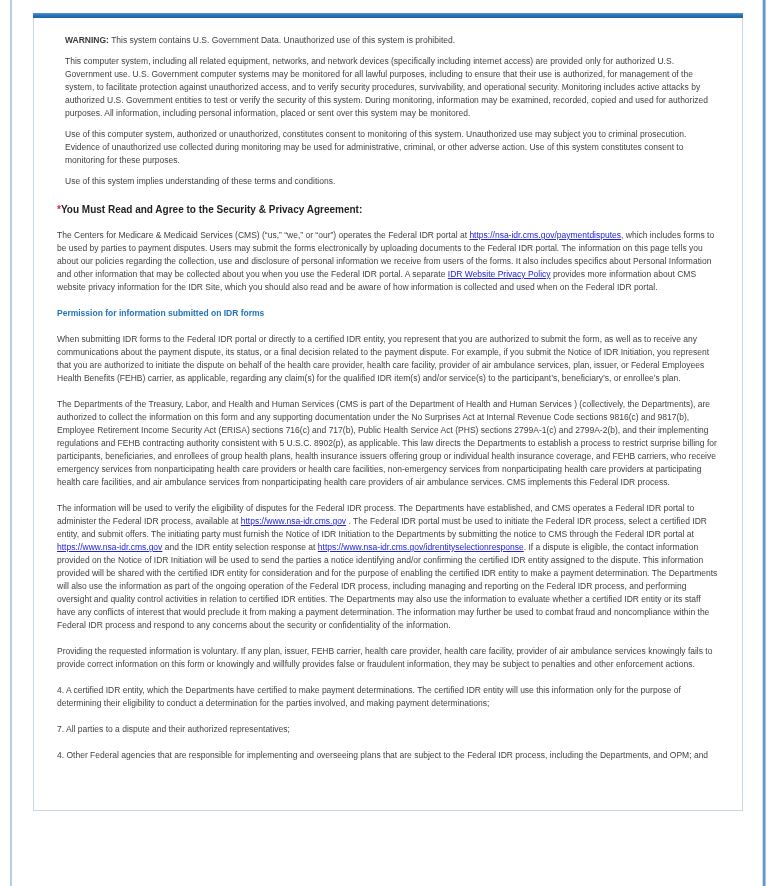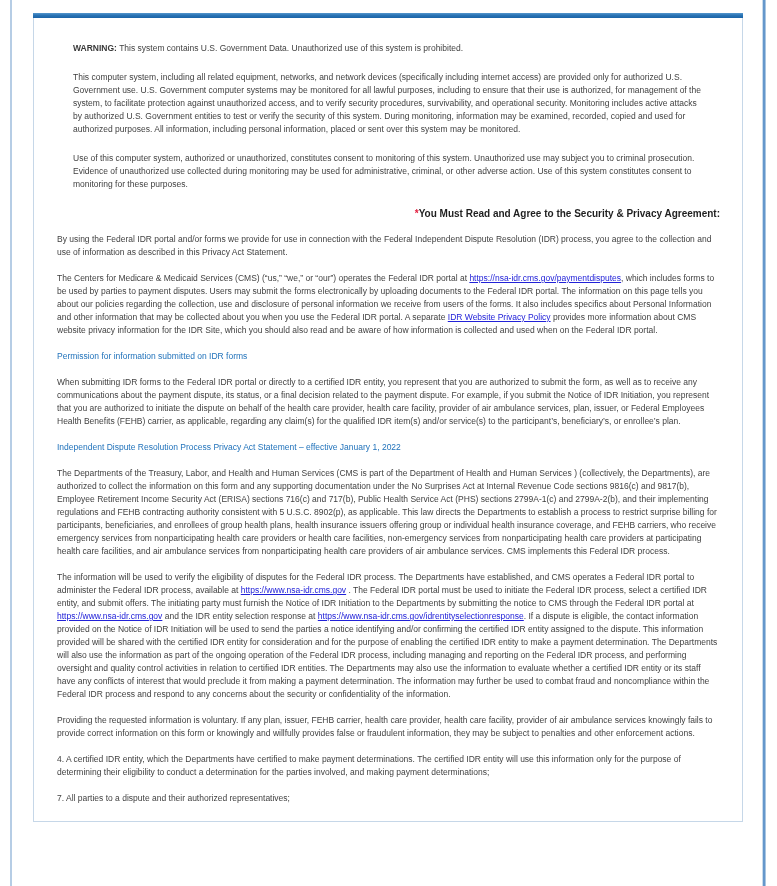--- a/index.html
+++ b/index.html
@@ -31,30 +31,29 @@
   .topbar {
     position: absolute; top: -1px; left: -1px; right: -1px; height: 5px;
     background: linear-gradient(to bottom, #5697cd 0%, #2a74b5 45%, #1b63a6 100%);
   }
   .body-text {
     font-size: 8.5px;
     line-height: 13px;
     color: #3f3f3f;
   }
   .blk { margin: 13px 0 0 0; }
-  .blk.compact { margin: 16px; }
+  .blk.compact { margin: 8px; }
   .blk.heading-main {
     margin-top: 15px;
     font-size: 10px;
     font-weight: bold;
     color: #1f1f1f;
-    text-align: right;
   }
   .blk.heading-section {
-    font-weight: normal;
+    font-weight: bold;
     color: #2273bb;
   }
   .blk strong { color: #3a3a3a; }
   a {
     color: #2121d8;
     text-decoration: underline;
   }
   .req {
     color: #e31c3d;
     font-weight: bold;
@@ -65,25 +64,25 @@
 
 <div class="edge-left"></div>
 <div class="edge-right"></div>
 
 <div class="panel">
   <div class="topbar"></div>
   <div class="body-text">
       <div class="blk compact"><strong>WARNING:</strong><span> This system contains U.S. Government Data. Unauthorized use of this system is prohibited.</span></div>
       <div class="blk compact"><span>This computer system, including all related equipment, networks, and network devices (specifically including internet access) are provided only for authorized U.S. Government use. U.S. Government computer systems may be monitored for all lawful purposes, including to ensure that their use is authorized, for management of the system, to facilitate protection against unauthorized access, and to verify security procedures, survivability, and operational security. Monitoring includes active attacks by authorized U.S. Government entities to test or verify the security of this system. During monitoring, information may be examined, recorded, copied and used for authorized purposes. All information, including personal information, placed or sent over this system may be monitored.</span></div>
       <div class="blk compact"><span>Use of this computer system, authorized or unauthorized, constitutes consent to monitoring of this system. Unauthorized use may subject you to criminal prosecution. Evidence of unauthorized use collected during monitoring may be used for administrative, criminal, or other adverse action. Use of this system constitutes consent to monitoring for these purposes.</span></div>
+      <div class="blk compact"><span>Use of this system implies understanding of these terms and conditions.</span></div>
       <div class="blk heading-main"><span class="req">*</span><span>You Must Read and Agree to the Security &amp; Privacy Agreement:</span></div>
-      <div class="blk para"><span>By using the Federal IDR portal and/or forms we provide for use in connection with the Federal Independent Dispute Resolution (IDR) process, you agree to the collection and use of information as described in this Privacy Act Statement.</span></div>
       <div class="blk para"><span>The Centers for Medicare &amp; Medicaid Services (CMS) (“us,” “we,” or “our”) operates the Federal IDR portal at </span><a href="#">https://nsa-idr.cms.gov/paymentdisputes</a><span>, which includes forms to be used by parties to payment disputes. Users may submit the forms electronically by uploading documents to the Federal IDR portal. The information on this page tells you about our policies regarding the collection, use and disclosure of personal information we receive from users of the forms. It also includes specifics about Personal Information and other information that may be collected about you when you use the Federal IDR portal. A separate </span><a href="#">IDR Website Privacy Policy</a><span> provides more information about CMS website privacy information for the IDR Site, which you should also read and be aware of how information is collected and used when on the Federal IDR portal.</span></div>
       <div class="blk heading-section"><span>Permission for information submitted on IDR forms</span></div>
       <div class="blk para"><span>When submitting IDR forms to the Federal IDR portal or directly to a certified IDR entity, you represent that you are authorized to submit the form, as well as to receive any communications about the payment dispute, its status, or a final decision related to the payment dispute. For example, if you submit the Notice of IDR Initiation, you represent that you are authorized to initiate the dispute on behalf of the health care provider, health care facility, provider of air ambulance services, plan, issuer, or Federal Employees Health Benefits (FEHB) carrier, as applicable, regarding any claim(s) for the qualified IDR item(s) and/or service(s) to the participant’s, beneficiary’s, or enrollee’s plan.</span></div>
-      <div class="blk heading-section"><span>Independent Dispute Resolution Process Privacy Act Statement – effective January 1, 2022</span></div>
       <div class="blk para"><span>The Departments of the Treasury, Labor, and Health and Human Services (CMS is part of the Department of Health and Human Services ) (collectively, the Departments), are authorized to collect the information on this form and any supporting documentation under the No Surprises Act at Internal Revenue Code sections 9816(c) and 9817(b), Employee Retirement Income Security Act (ERISA) sections 716(c) and 717(b), Public Health Service Act (PHS) sections 2799A-1(c) and 2799A-2(b), and their implementing regulations and FEHB contracting authority consistent with 5 U.S.C. 8902(p), as applicable. This law directs the Departments to establish a process to restrict surprise billing for participants, beneficiaries, and enrollees of group health plans, health insurance issuers offering group or individual health insurance coverage, and FEHB carriers, who receive emergency services from nonparticipating health care providers or health care facilities, non-emergency services from nonparticipating health care providers at participating health care facilities, and air ambulance services from nonparticipating health care providers of air ambulance services. CMS implements this Federal IDR process.</span></div>
       <div class="blk para"><span>The information will be used to verify the eligibility of disputes for the Federal IDR process.  The Departments have established, and CMS operates a Federal IDR portal to administer the Federal IDR process, available at </span><a href="#">https://www.nsa-idr.cms.gov</a><span> . The Federal IDR portal must be used to initiate the Federal IDR process, select a certified IDR entity, and submit offers. The initiating party must furnish the Notice of IDR Initiation to the Departments by submitting the notice to CMS through the Federal IDR portal at </span><a href="#">https://www.nsa-idr.cms.gov</a><span> and the IDR entity selection response at </span><a href="#">https://www.nsa-idr.cms.gov/idrentityselectionresponse</a><span>. If a dispute is eligible, the contact information provided on the Notice of IDR Initiation will be used to send the parties a notice identifying and/or confirming the certified IDR entity assigned to the dispute. This information provided will be shared with the certified IDR entity for consideration and for the purpose of enabling the certified IDR entity to make a payment determination. The Departments will also use the information as part of the ongoing operation of the Federal IDR process, including managing and reporting on the Federal IDR process, and performing oversight and quality control activities in relation to certified IDR entities. The Departments may also use the information to evaluate whether a certified IDR entity or its staff have any conflicts of interest that would preclude it from making a payment determination. The information may further be used to combat fraud and noncompliance within the Federal IDR process and respond to any concerns about the security or confidentiality of the information.</span></div>
       <div class="blk para"><span>Providing the requested information is voluntary. If any plan, issuer, FEHB carrier, health care provider, health care facility, provider of air ambulance services knowingly fails to provide correct information on this form or knowingly and willfully provides false or fraudulent information, they may be subject to penalties and other enforcement actions.</span></div>
       <div class="blk para"><span>4. A certified IDR entity, which the Departments have certified to make payment determinations. The certified IDR entity will use this information only for the purpose of determining their eligibility to conduct a determination for the parties involved, and making payment determinations;</span></div>
       <div class="blk para"><span>7. All parties to a dispute and their authorized representatives;</span></div>
+      <div class="blk para"><span>4. Other Federal agencies that are responsible for implementing and overseeing plans that are subject to the Federal IDR process, including the Departments, and OPM; and</span></div>
     </div>
 </div>
 
 </body></html>

